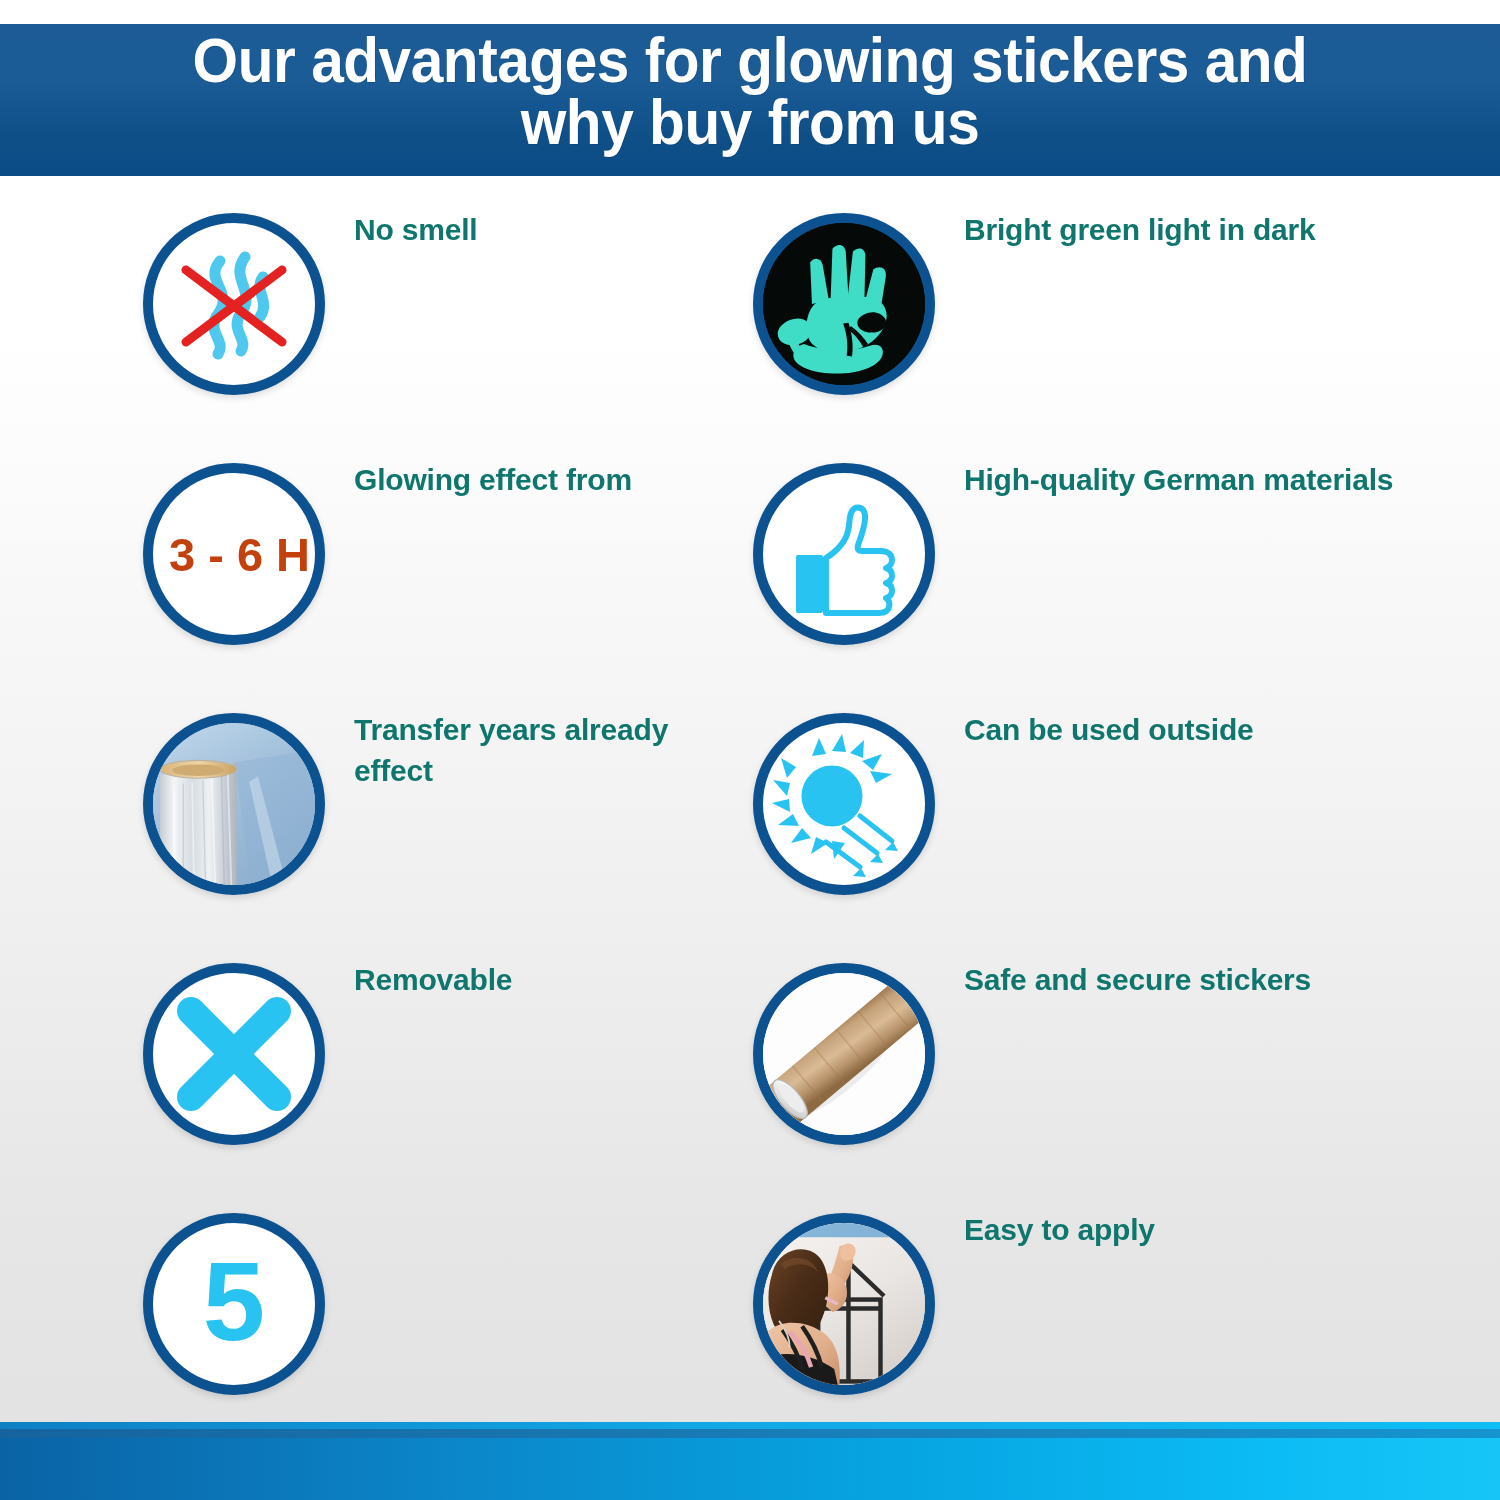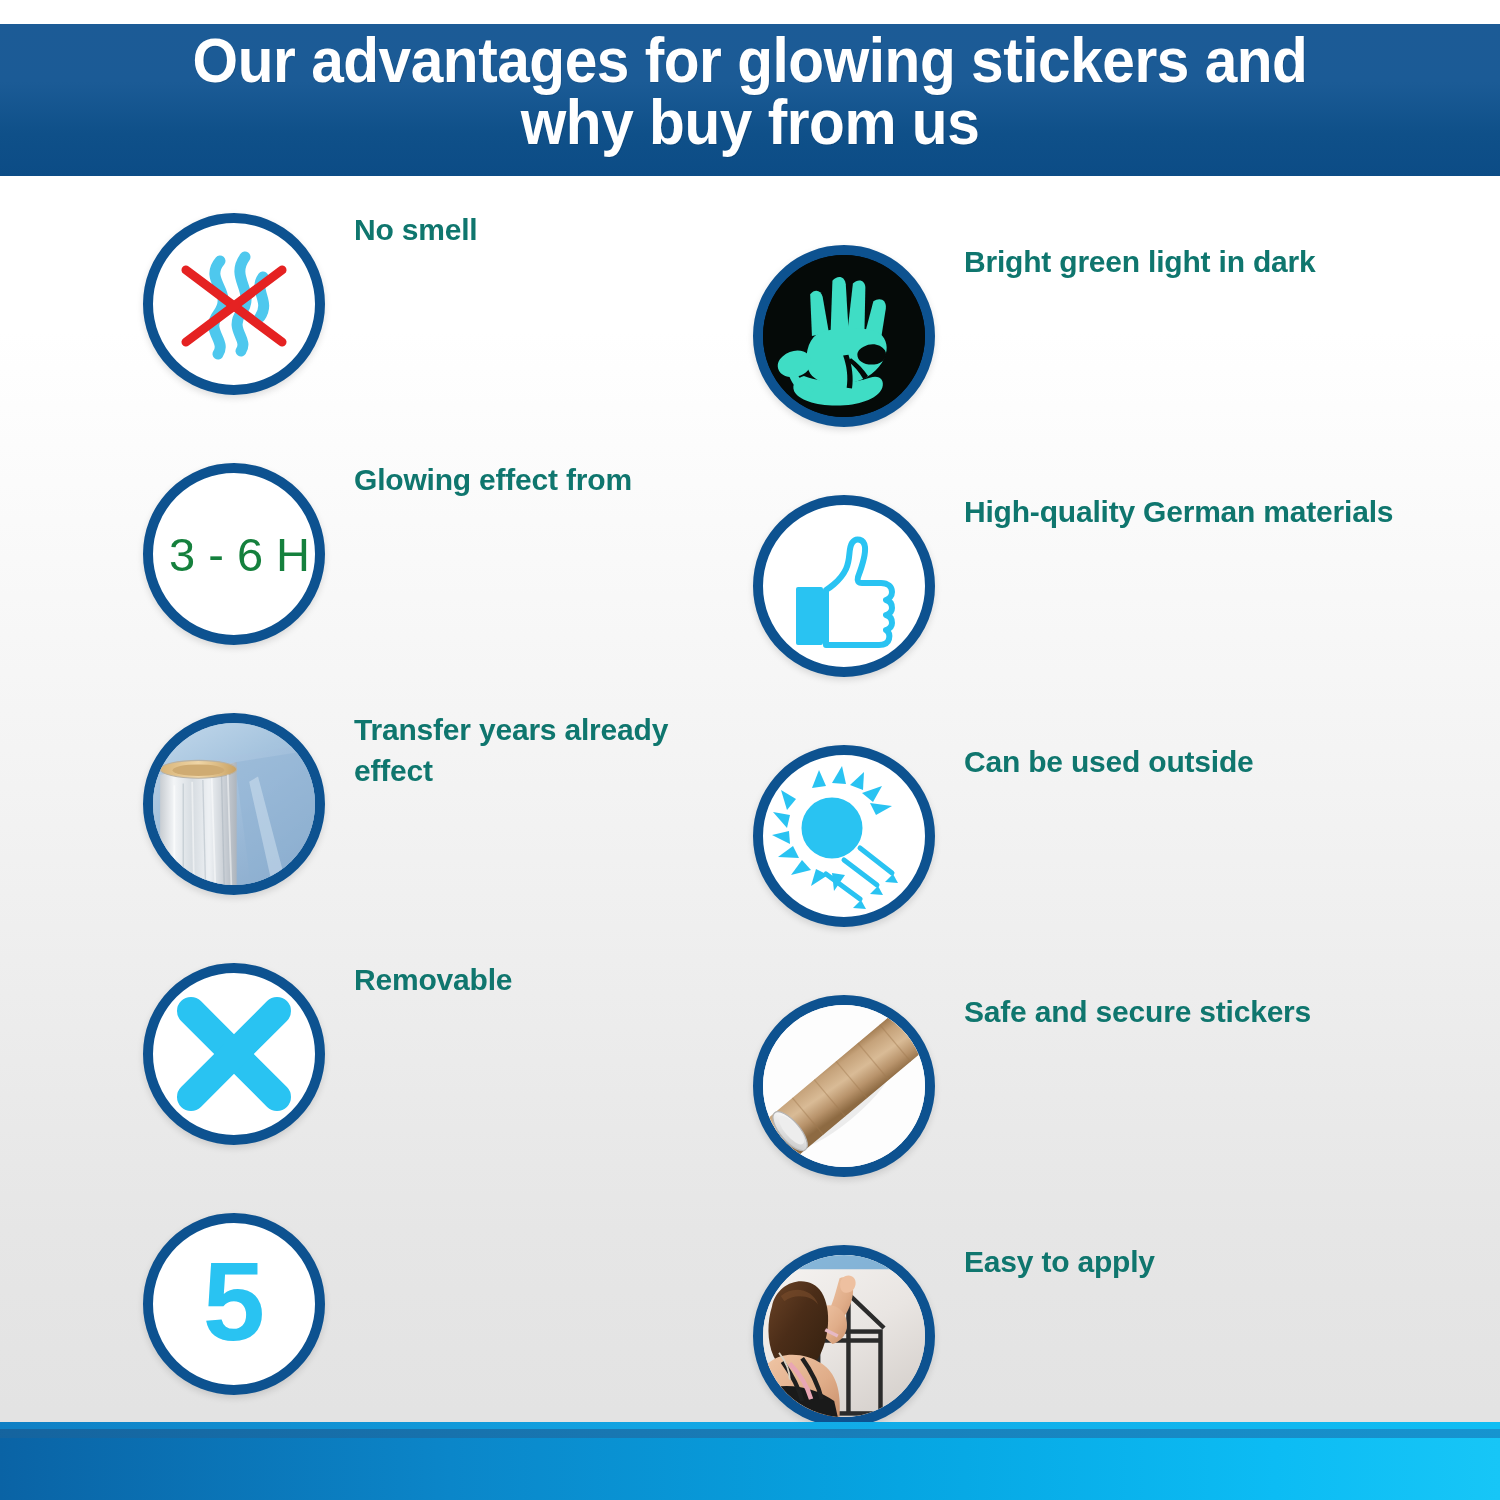--- a/index.html
+++ b/index.html
@@ -56,21 +56,21 @@
     height: 250px;
     width: 1500px;
   }
   .cell {
     position: absolute;
     top: 0;
     display: flex;
     align-items: flex-start;
   }
   .cell.left  { left: 143px; }
-  .cell.right { left: 753px; margin-top: 32px; }
+  .cell.right { left: 753px; }
 
   .badge {
     position: relative;
     width: 182px;
     height: 182px;
     min-width: 182px;
     border-radius: 50%;
     border: 10px solid #0d5290;
     background: #ffffff;
     overflow: hidden;
@@ -106,23 +106,23 @@
 
   .badge.photo-roll {
     background: linear-gradient(160deg, #b4cde4 0%, #9fc0dd 38%, #8fb4d6 62%, #a8c6e0 100%);
   }
   .badge.photo-tube { background: #fdfdfd; }
   .badge.photo-wall {
     background: linear-gradient(170deg, #f3f1ef 0%, #e9e6e3 60%, #ddd9d6 100%);
   }
 
   .txt-36h {
-    color: #15803d;
+    color: #c2410c;
     font-size: 47px;
-    font-weight: normal;
+    font-weight: bold;
     letter-spacing: 0px;
     line-height: 1;
     margin-left: 11px;
   }
   .txt-five {
     color: #29c3f2;
     font-size: 112px;
     font-weight: bold;
     line-height: 1;
     margin-top: -4px;

